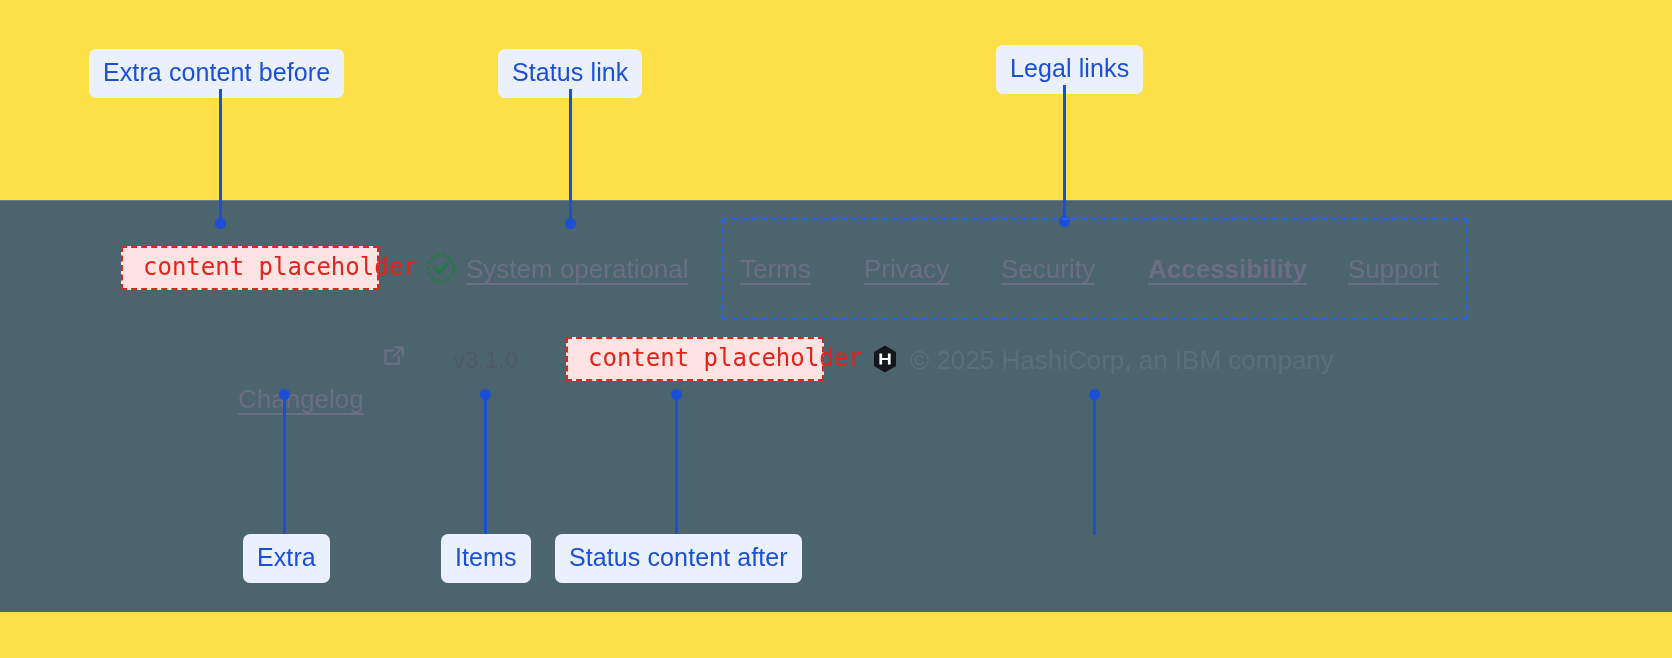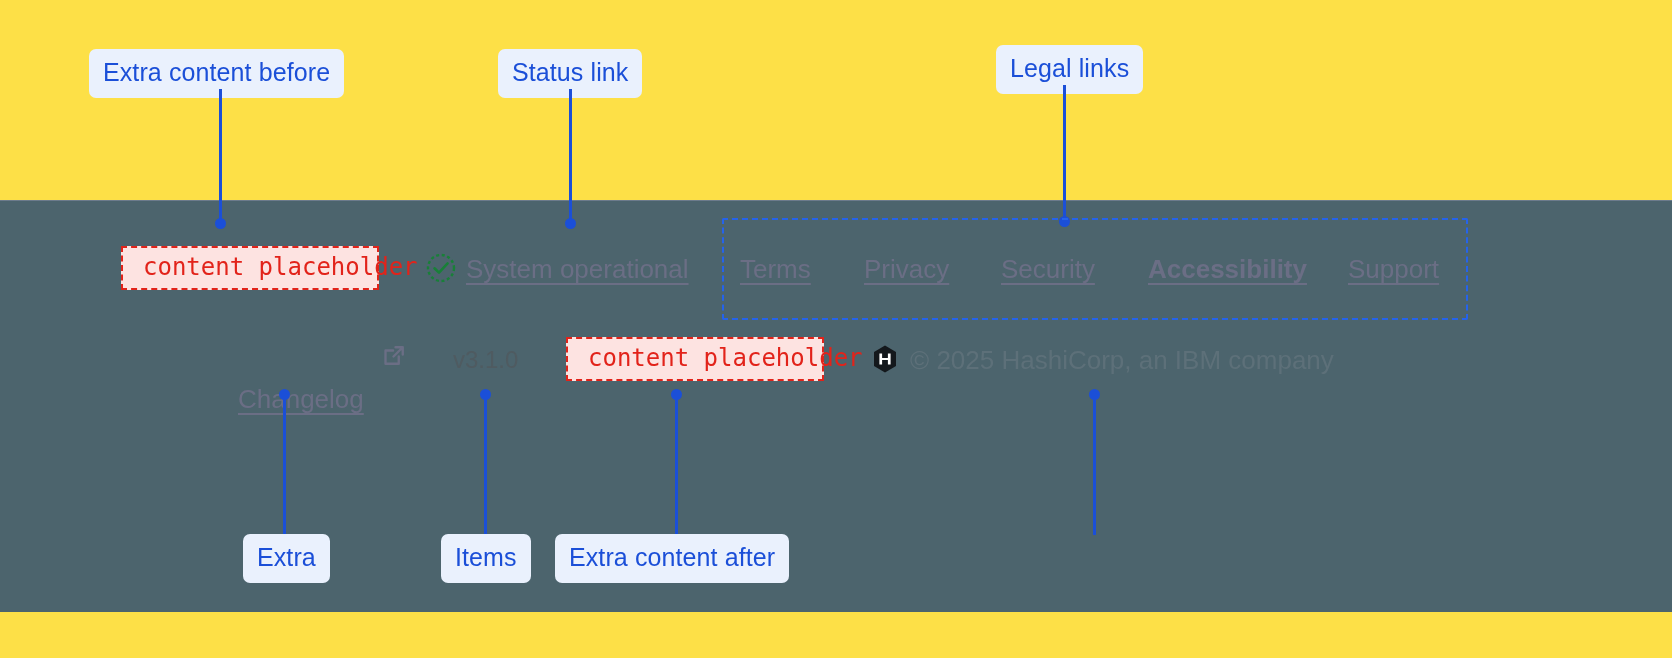--- a/index.html
+++ b/index.html
@@ -171,18 +171,18 @@
   <div class="dot" style="left:279px; top:389px;"></div>
   <div class="leader" style="left:283px; top:394px; height:141px;"></div>
   <div class="callout" style="left:243px; top:534px;">Extra</div>
 
   <div class="dot" style="left:480px; top:389px;"></div>
   <div class="leader" style="left:484px; top:394px; height:141px;"></div>
   <div class="callout" style="left:441px; top:534px;">Items</div>
 
   <div class="dot" style="left:671px; top:389px;"></div>
   <div class="leader" style="left:675px; top:394px; height:141px;"></div>
-  <div class="callout" style="left:555px; top:534px;">Extra content after</div>
+  <div class="callout" style="left:555px; top:534px;">Status content after</div>
 
   <div class="dot" style="left:1089px; top:389px;"></div>
   <div class="leader" style="left:1093px; top:394px; height:141px;"></div>
 
 </div>
 
 </body></html>

